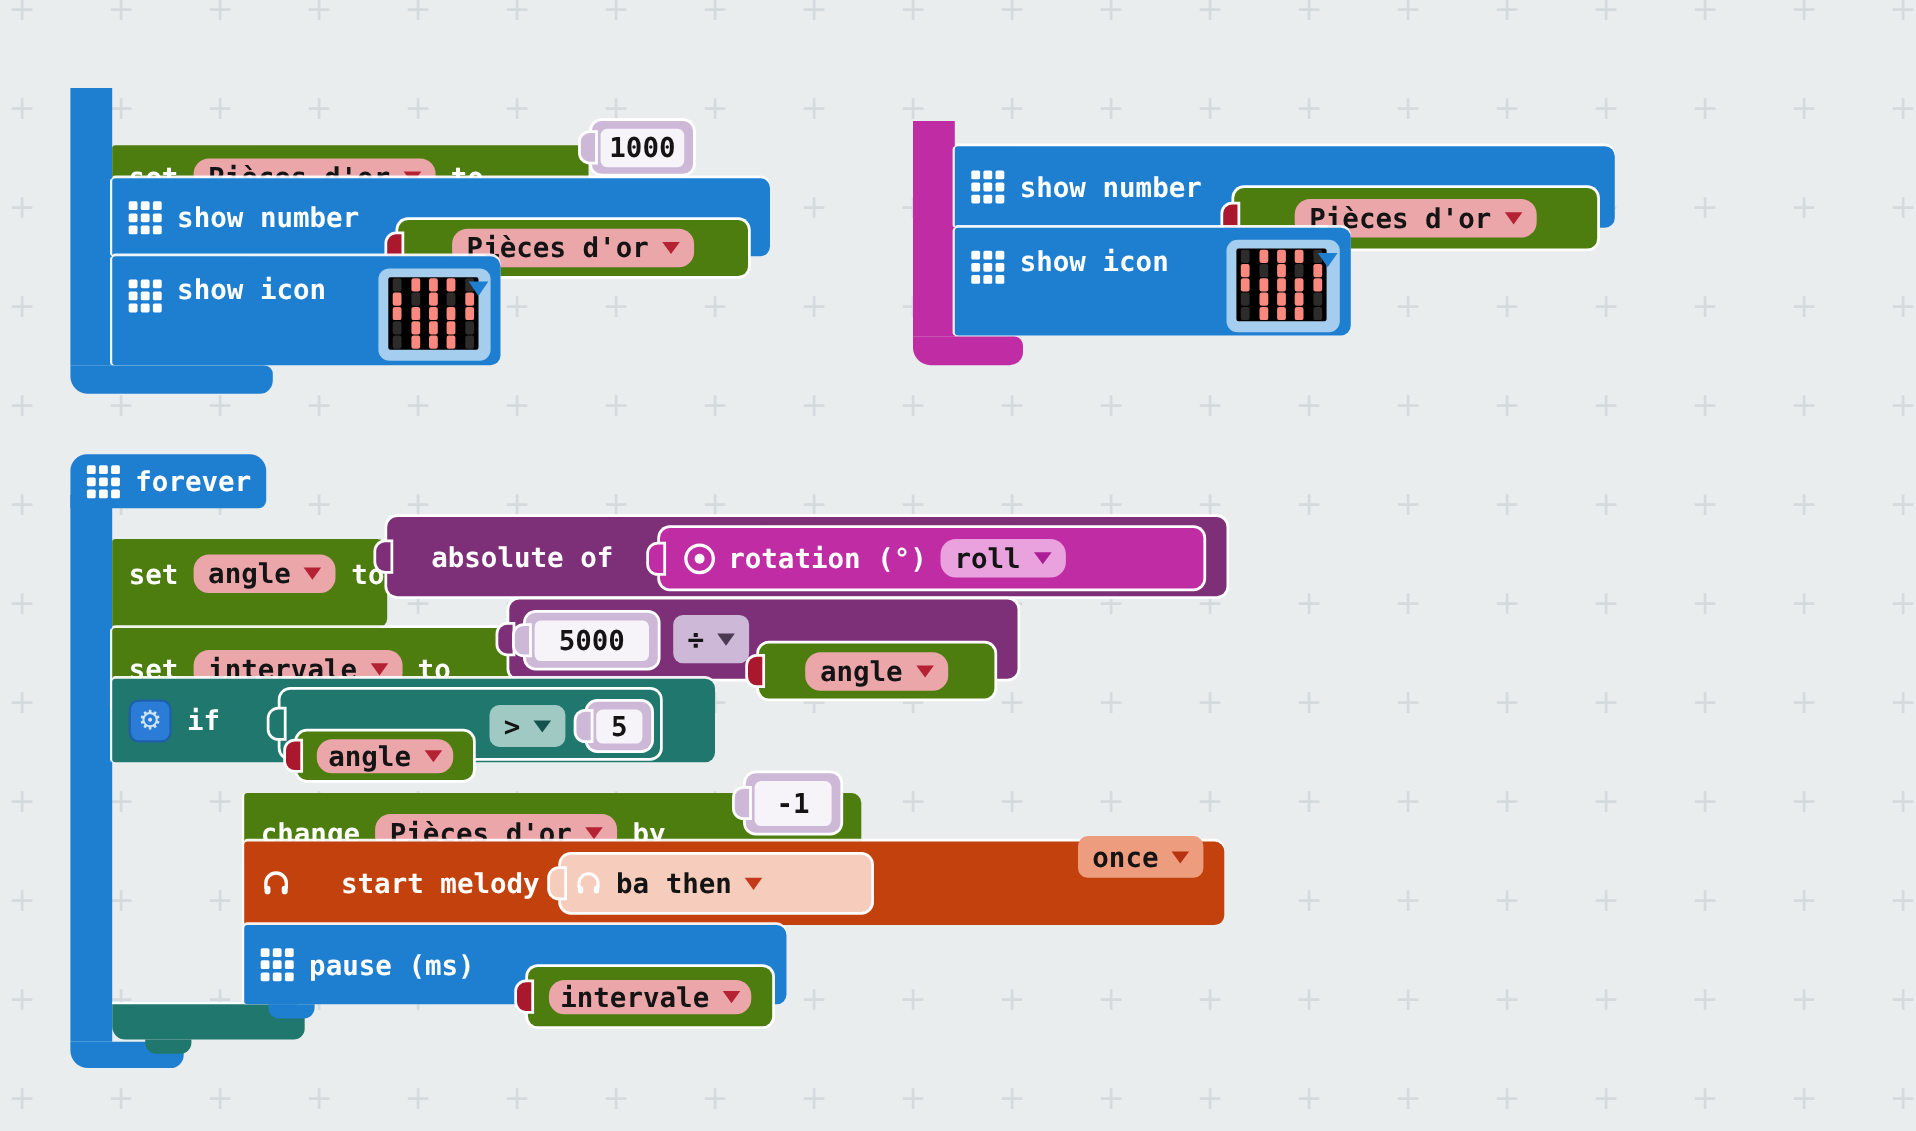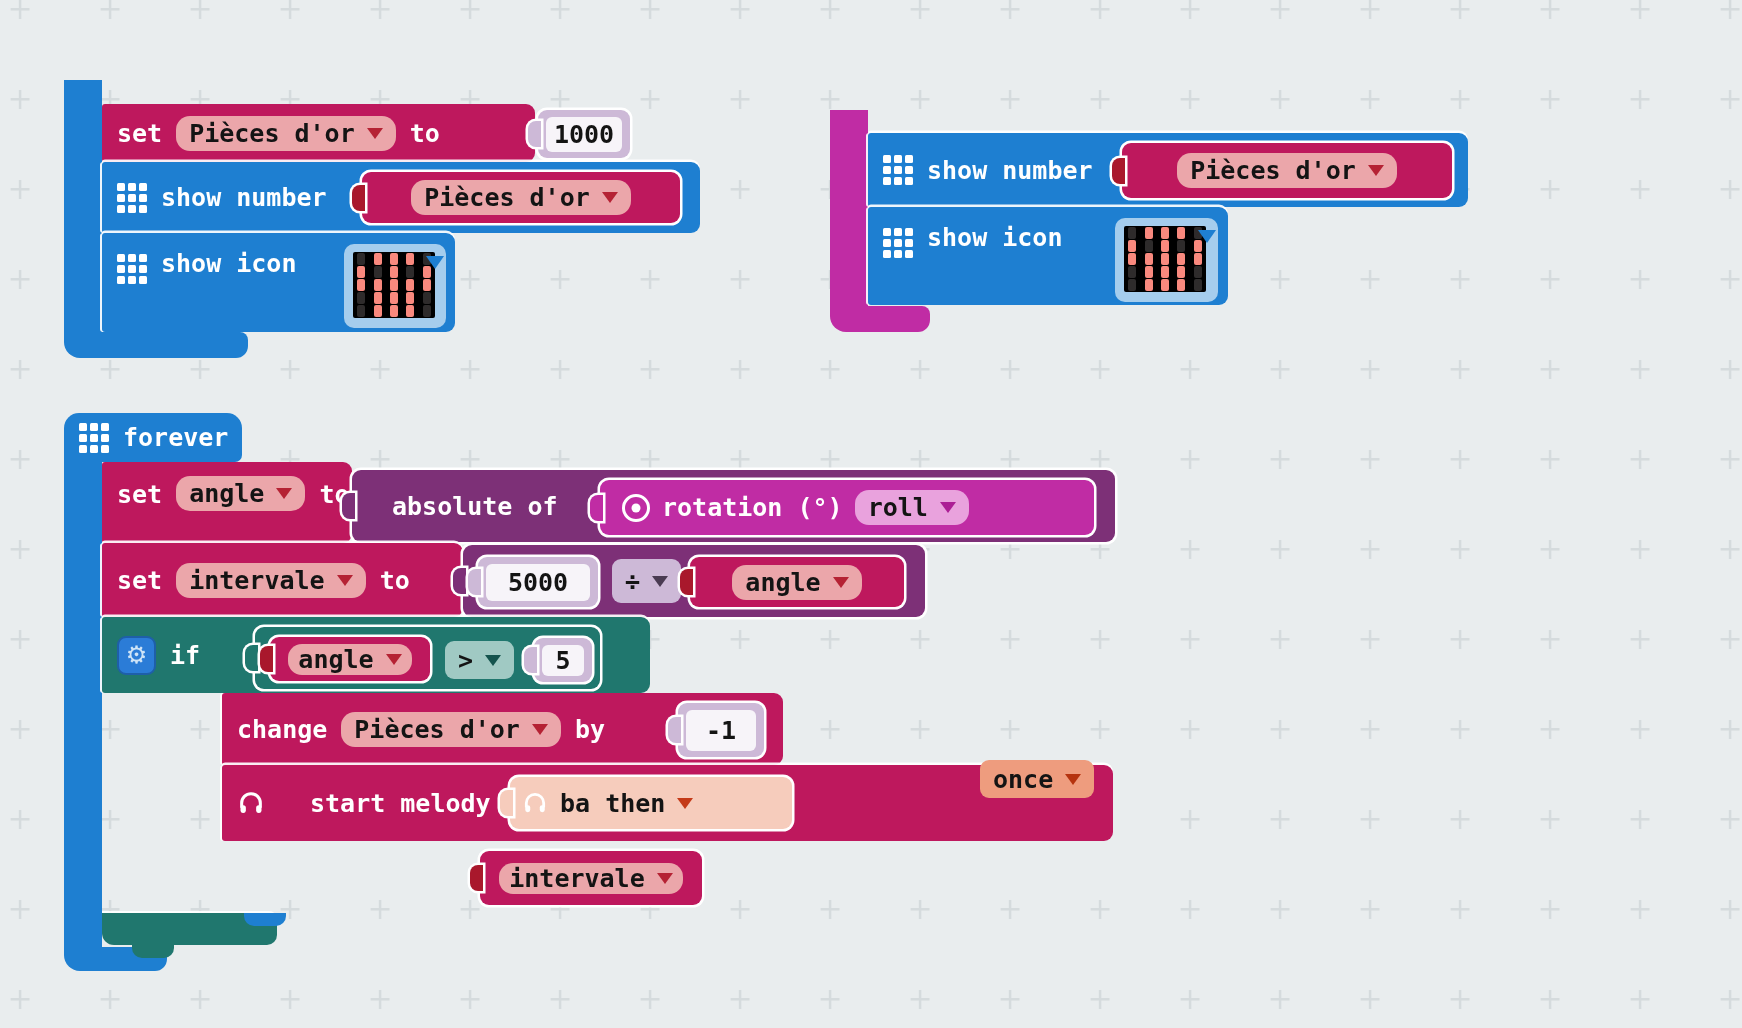--- a/index.html
+++ b/index.html
@@ -42,22 +42,22 @@
   .ledbox span{display:flex;align-items:center;justify-content:center;}
   .ledbox b{width:8px;height:12px;border-radius:2px;display:block;}
   .led-on{background:#F9897E;} .led-off{background:#2E2B2B;}
   .ledtri{position:absolute;width:0;height:0;border-left:9px solid transparent;
         border-right:9px solid transparent;border-top:13px solid #1E7FD1;}
   .gear{width:35px;height:35px;background:#2B7CD7;border:2px solid #1E5FA9;border-radius:9px;
         color:#CFE4F7;font:400 24px "DejaVu Sans",sans-serif;display:flex;align-items:center;
         justify-content:center;flex:none;}
   .tab{position:absolute;border-radius:0 0 10px 10px;}
   
-  .c-blue{background:#1E7FD1;} .c-red{background:#be185d;} .c-mag{background:#C02CA4;}
-  .c-pur{background:#7D3077;} .c-teal{background:#20776E;} .c-org{background:#be185d;gap:45px;}
+  .c-blue{background:#1E7FD1;} .c-red{background:#4d7c0f;margin-top:28px;} .c-mag{background:#C02CA4;}
+  .c-pur{background:#7D3077;} .c-teal{background:#20776E;} .c-org{background:#c2410c;gap:45px;}
   .chip-pink{background:#EBA6AA;} .chip-pink .tri{color:#B52234;}
   .chip-mag{background:#E9A2DD;} .chip-mag .tri{color:#AC1E95;}
   .chip-lav{background:#CDB9D7;border-radius:9px;} .chip-lav .tri{color:#4A3B52;}
   .chip-teal{background:#A0C9C3;border-radius:9px;} .chip-teal .tri{color:#14534D;}
   .chip-once{background:#EE9C7E;border-radius:9px;} .chip-once .tri{color:#B5330F;}
   .kw{white-space:nowrap;}
 </style>
 </head>
 <body>
 
@@ -664,20 +664,34 @@
         <rect x="16.4" y="14" width="4.6" height="6.5" rx="2.2" fill="#fff"></rect>
       </svg>
     <span>ba then</span>
     <span class="tri" style="color:#C43A18;"></span>
   </div>
   <div class="chip chip-once abs" style="left:980px;top:760px;height:38px;">
     <span>once</span>
     <span class="tri"></span>
   </div>
 
+  <div class="stmt c-blue seamLT" style="left:222px;top:841px;width:493px;height:72px;">
+    <span class="g9">
+        <i></i>
+        <i></i>
+        <i></i>
+        <i></i>
+        <i></i>
+        <i></i>
+        <i></i>
+        <i></i>
+        <i></i>
+      </span>
+    <span class="kw">pause (ms)</span>
+  </div>
   <div class="val c-red nub" style="--c:#A9182C;left:480px;top:851px;width:222px;height:54px;justify-content:center;padding:0 6px;">
     <span class="chip chip-pink" style="padding:1px 10px;">
       <span>intervale</span>
       <span class="tri"></span>
     </span>
   </div>
   <div class="tab c-blue" style="left:244px;top:913px;width:42px;height:13px;"></div>
 </div>
 
 </body></html>

